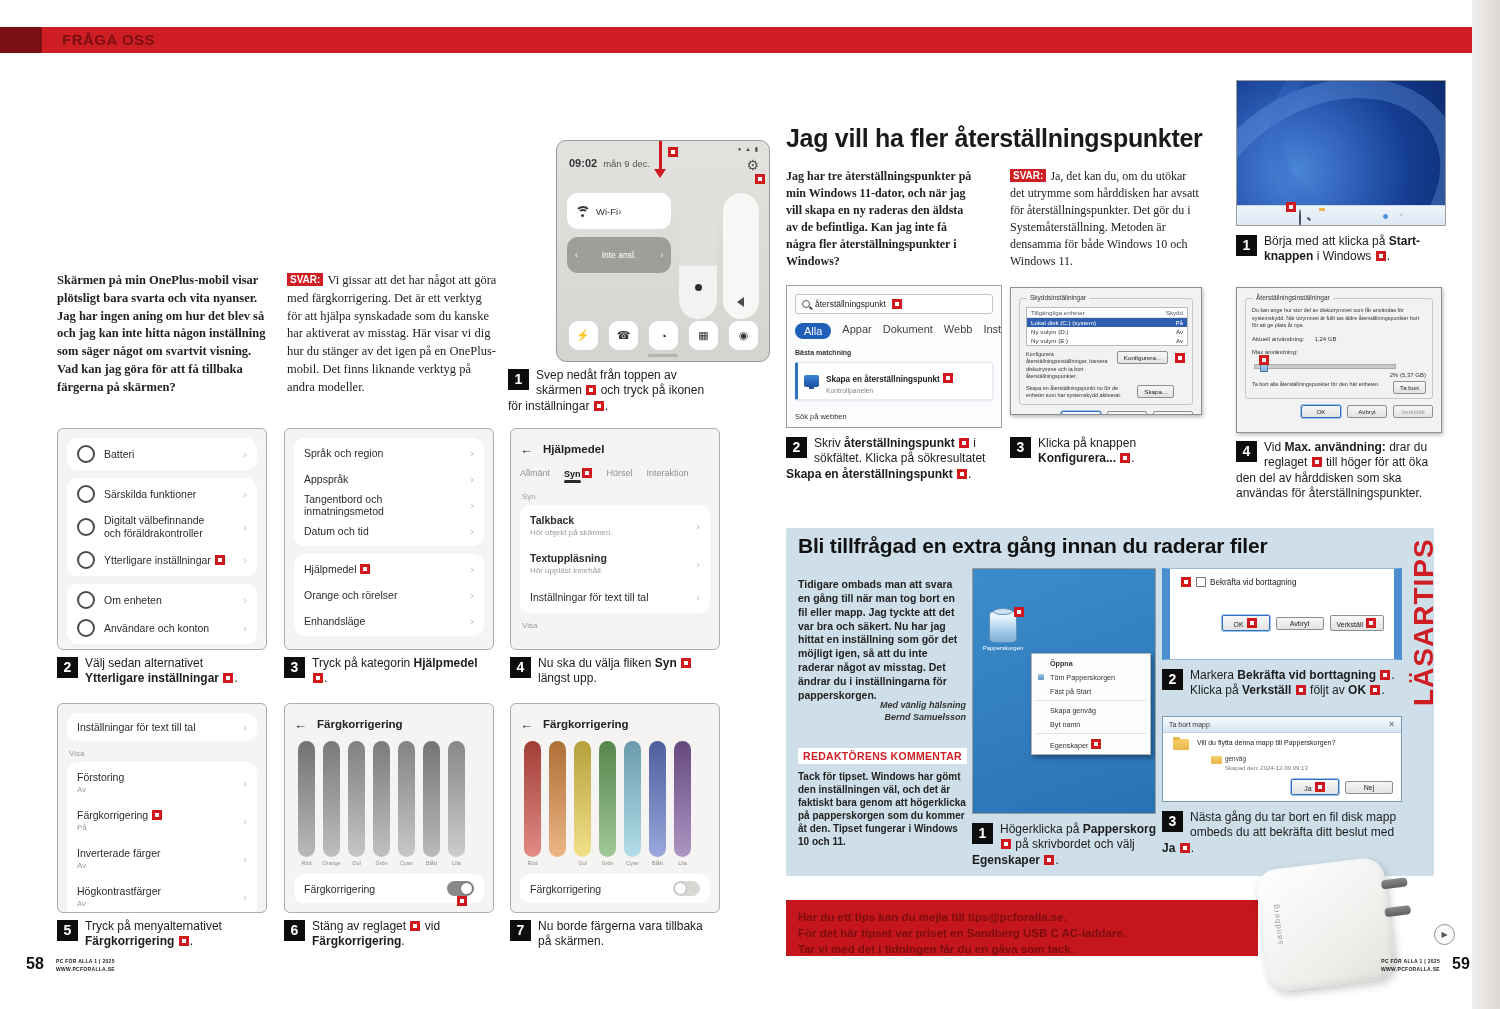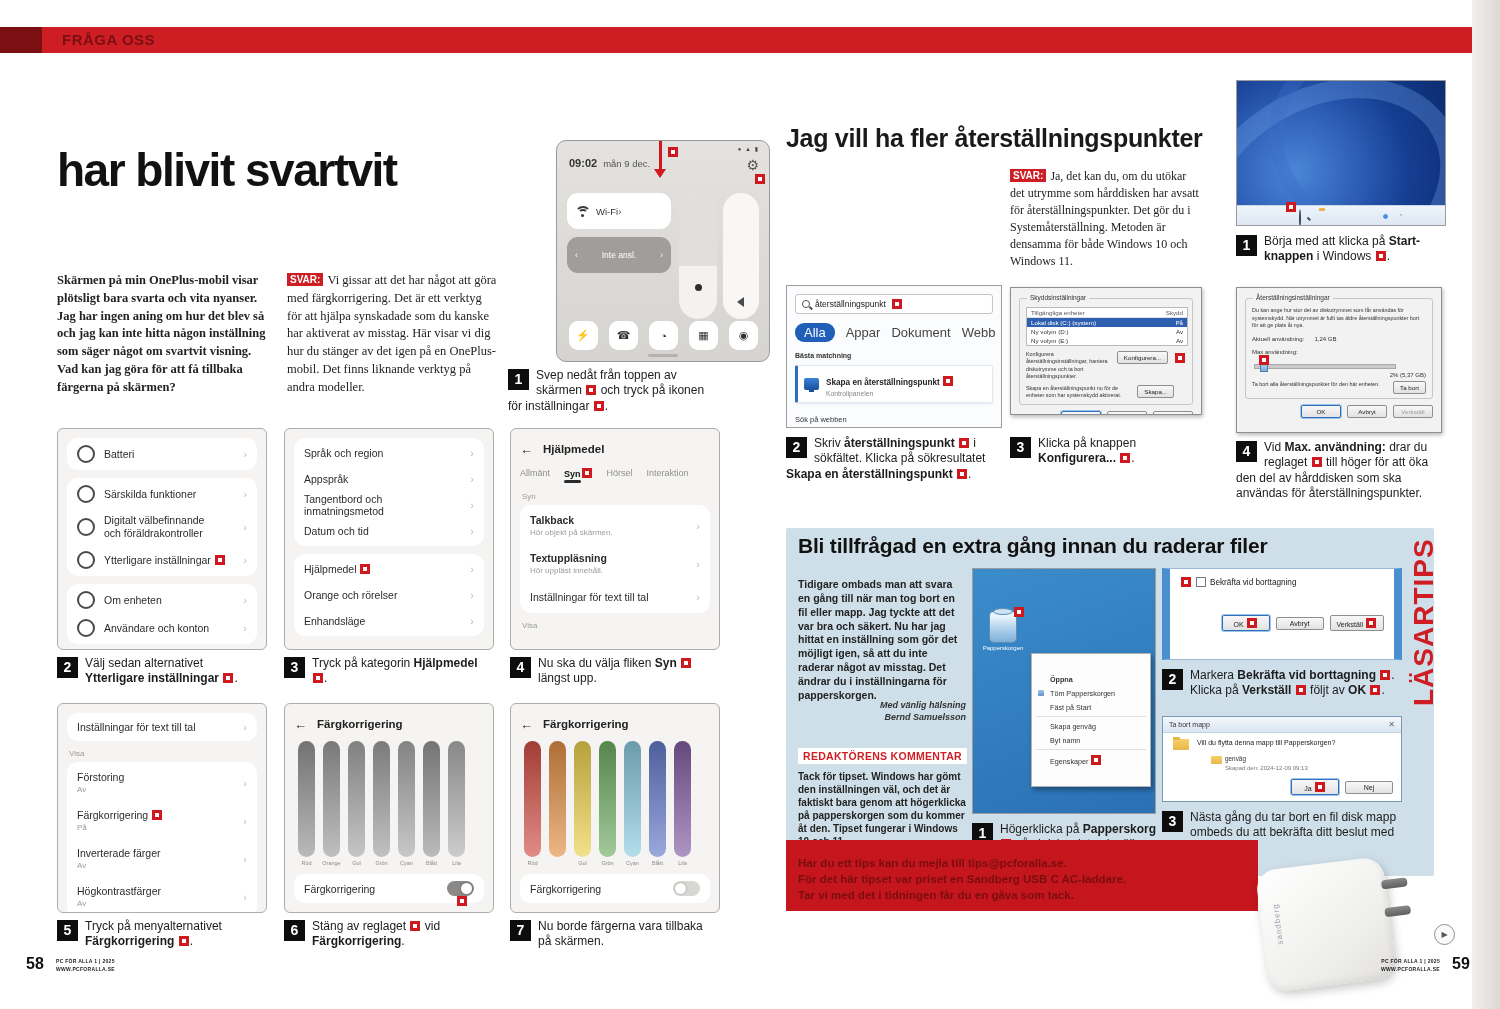--- a/index.html
+++ b/index.html
@@ -135,21 +135,21 @@
   .wslider .track{position:absolute;left:2px;right:30px;top:5px;height:3px;background:#c9c9c9;border:1px solid #aaa;}
   .wslider .hndl{position:absolute;left:8px;top:1px;width:6px;height:10px;background:linear-gradient(#bfd8f0,#7fb0de);border:1px solid #4a80b4;}
   .pct{font-size:6px;color:#333;text-align:right;margin-top:3px;}
   
   .sfield{display:flex;align-items:center;border:1px solid #c4c4c4;border-radius:3px;background:#fff;
     height:18px;padding:0 6px;gap:5px;}
   .lens{position:relative;width:8px;height:8px;flex:0 0 auto;}
   .lens::before{content:"";position:absolute;left:0;top:0;width:6px;height:6px;border:1.4px solid #555;border-radius:50%;}
   .lens::after{content:"";position:absolute;left:6.5px;top:6.5px;width:3.5px;height:1.6px;background:#555;transform:rotate(45deg);}
   .sq{font-size:8.5px;color:#222;}
-  .pillrow{display:flex;align-items:center;gap:11px;margin-top:9px;font-size:13px;color:#444;}
+  .pillrow{display:flex;align-items:flex-start;gap:11px;margin-top:9px;font-size:11px;color:#444;}
   .pill-active{background:#1f5fb8;color:#fff;border-radius:9px;padding:2px 9px;}
   .sbest{font-size:7px;font-weight:bold;color:#333;margin-top:10px;}
   .sresult{display:flex;align-items:center;gap:7px;background:#fff;border:1px solid #e4e9f2;
     border-left:3px solid #2f6fbe;border-radius:2px;padding:5px 6px;margin-top:6px;
     box-shadow:0 1px 2px rgba(30,60,120,.12);}
   .sric{width:15px;height:12px;background:linear-gradient(#3b82d8,#1b4f9e);border-radius:2px;flex:0 0 auto;position:relative;}
   .sric::after{content:"";position:absolute;left:5px;top:12px;width:5px;height:2px;background:#1b4f9e;}
   .srt{font-size:8.2px;font-weight:bold;color:#222;line-height:1.2;}
   .srs{font-size:6.8px;color:#888;margin-top:1px;}
   .sweb{font-size:7.5px;color:#333;margin-top:12px;}
@@ -159,33 +159,33 @@
   .vertlbl{position:absolute;left:1408px;top:706px;transform:rotate(-90deg);transform-origin:0 0;
     font-size:28px;font-weight:bold;color:var(--red);letter-spacing:1px;white-space:nowrap;}
   .tipintro{position:absolute;left:798px;top:578px;width:168px;font-size:10.5px;font-weight:bold;
     line-height:1.32;color:#222;}
   .tipsig{position:absolute;left:798px;top:700px;width:168px;text-align:right;font-size:9px;
     font-weight:bold;font-style:italic;color:#333;line-height:1.3;}
   .edlbl{position:absolute;left:798px;top:748px;background:#fff;color:var(--red);font-weight:bold;
     font-size:10.5px;padding:2px 5px;letter-spacing:.3px;}
   .edtext{position:absolute;left:798px;top:770px;width:172px;font-size:10px;font-weight:bold;
     line-height:1.3;color:#222;}
-  .redbox{position:absolute;left:786px;top:840px;width:472px;height:71px;background:#c5161d;
-    box-sizing:border-box;padding:15px 12px;}
+  .redbox{position:absolute;left:786px;top:900px;width:472px;height:56px;background:#c5161d;
+    box-sizing:border-box;padding:9px 12px;}
   .redbox div{font-size:11.5px;font-weight:bold;color:#7a0d10;line-height:1.4;}
   
   .desk2{position:absolute;background:linear-gradient(160deg,#3b8ccb,#2a71b4);}
   .bin{position:absolute;left:16px;top:42px;width:26px;height:30px;
     background:linear-gradient(#e9f4fc 15%,#a9cde9 60%,#7fb0d6);border-radius:4px 4px 5px 5px;
     border:1px solid #5f8fb8;}
   .bin::before{content:"";position:absolute;left:3px;top:-4px;right:3px;height:5px;background:#cde2f2;
     border:1px solid #5f8fb8;border-radius:50%;}
   .binlbl{position:absolute;left:4px;top:76px;width:52px;text-align:center;font-size:6px;color:#fff;}
   .ctx{position:absolute;left:58px;top:84px;width:118px;background:#fdfdfd;border:1px solid #b2b2b2;
-    box-shadow:2px 3px 5px rgba(0,0,0,.35);padding:18px 0;}
+    box-shadow:2px 3px 5px rgba(0,0,0,.35);padding:2px 0;}
   .ctxi{font-size:7.2px;color:#333;padding:2.5px 8px 2.5px 18px;position:relative;}
   .ctxi.bold{font-weight:bold;}
   .ctxi .mini{position:absolute;left:6px;top:4px;width:6px;height:6px;background:linear-gradient(#9fc6e8,#5f92c4);border-radius:1px;}
   .ctxsep{height:1px;background:#e0e0e0;margin:2px 4px;}
   
   .d2{position:absolute;background:#fff;border-top:1px solid #9ab8d8;border-bottom:1px solid #9ab8d8;
     border-left:8px solid #4a8fd0;border-right:8px solid #4a8fd0;box-sizing:border-box;padding:8px 10px;}
   .chkrow{display:flex;align-items:center;gap:4px;font-size:8.2px;color:#222;}
   .chkbox{width:8px;height:8px;border:1px solid #777;background:#fff;}
   .d3{position:absolute;background:#fff;border:1px solid #7a99b8;box-sizing:border-box;}
@@ -222,21 +222,20 @@
 
 <div class="spread">
   <div class="edge-right"></div>
 
   <div class="mast">
     <div class="corner"></div>
     <div class="lbl">FRÅGA OSS</div>
   </div>
 
   <div class="headline">
-    <div>har blivit svartvit</div>
   </div>
 
   <div class="qcol" style="left:57px;top:272px;">
     <span>Skärmen på min OnePlus-mobil visar plötsligt bara svarta och vita nyanser. Jag har ingen aning om hur det blev så och jag kan inte hitta någon inställning som säger något om svartvit visning. Vad kan jag göra för att få tillbaka färgerna på skärmen?</span>
   </div>
   <div class="qcol acol" style="left:287px;top:272px;">
     <span class="svar">SVAR:</span><span>Vi gissar att det har något att göra med färgkorrigering. Det är ett verktyg för att hjälpa synskadade som du kanske har aktiverat av misstag. Här visar vi dig hur du stänger av det igen på en OnePlus-mobil. Det finns liknande verktyg på andra modeller.</span>
   </div>
 
   <div class="qs">
@@ -505,20 +504,23 @@
           <span class="knob"></span>
         </span>
     </div>
     <div class="fadedrow">Röd-grön</div>
   </div>
   <div class="cap" style="left:510px;top:919px;width:208px;">
     <span class="stepbadge">7</span><span><span>Nu borde färgerna vara tillbaka på skärmen.</span></span>
   </div>
 
   <div class="h2r">Jag vill ha fler återställningspunkter</div>
+  <div class="qcol" style="left:786px;top:168px;width:192px;font-size:12px;">
+    <span>Jag har tre återställningspunkter på min Windows 11-dator, och när jag vill skapa en ny raderas den äldsta av de befintliga. Kan jag inte få några fler återställningspunkter i Windows?</span>
+  </div>
   <div class="qcol acol" style="left:1010px;top:168px;width:192px;font-size:12px;">
     <span class="svar">SVAR:</span><span>Ja, det kan du, om du utökar det utrymme som hårddisken har avsatt för återställningspunkter. Det gör du i Systemåterställning. Metoden är densamma för både Windows 10 och Windows 11.</span>
   </div>
 
   <div class="shot" style="left:1236px;top:80px;width:210px;height:146px;">
     <div class="wp"></div>
     <div class="tbar">
       <span class="ticon"><span class="t-start"></span><span class="mk absmk" style="left:6px;top:-8px;"></span></span>
       <span class="ticon"><span class="t-lens"></span></span>
       <span class="ticon"><span class="t-folder"></span></span>

